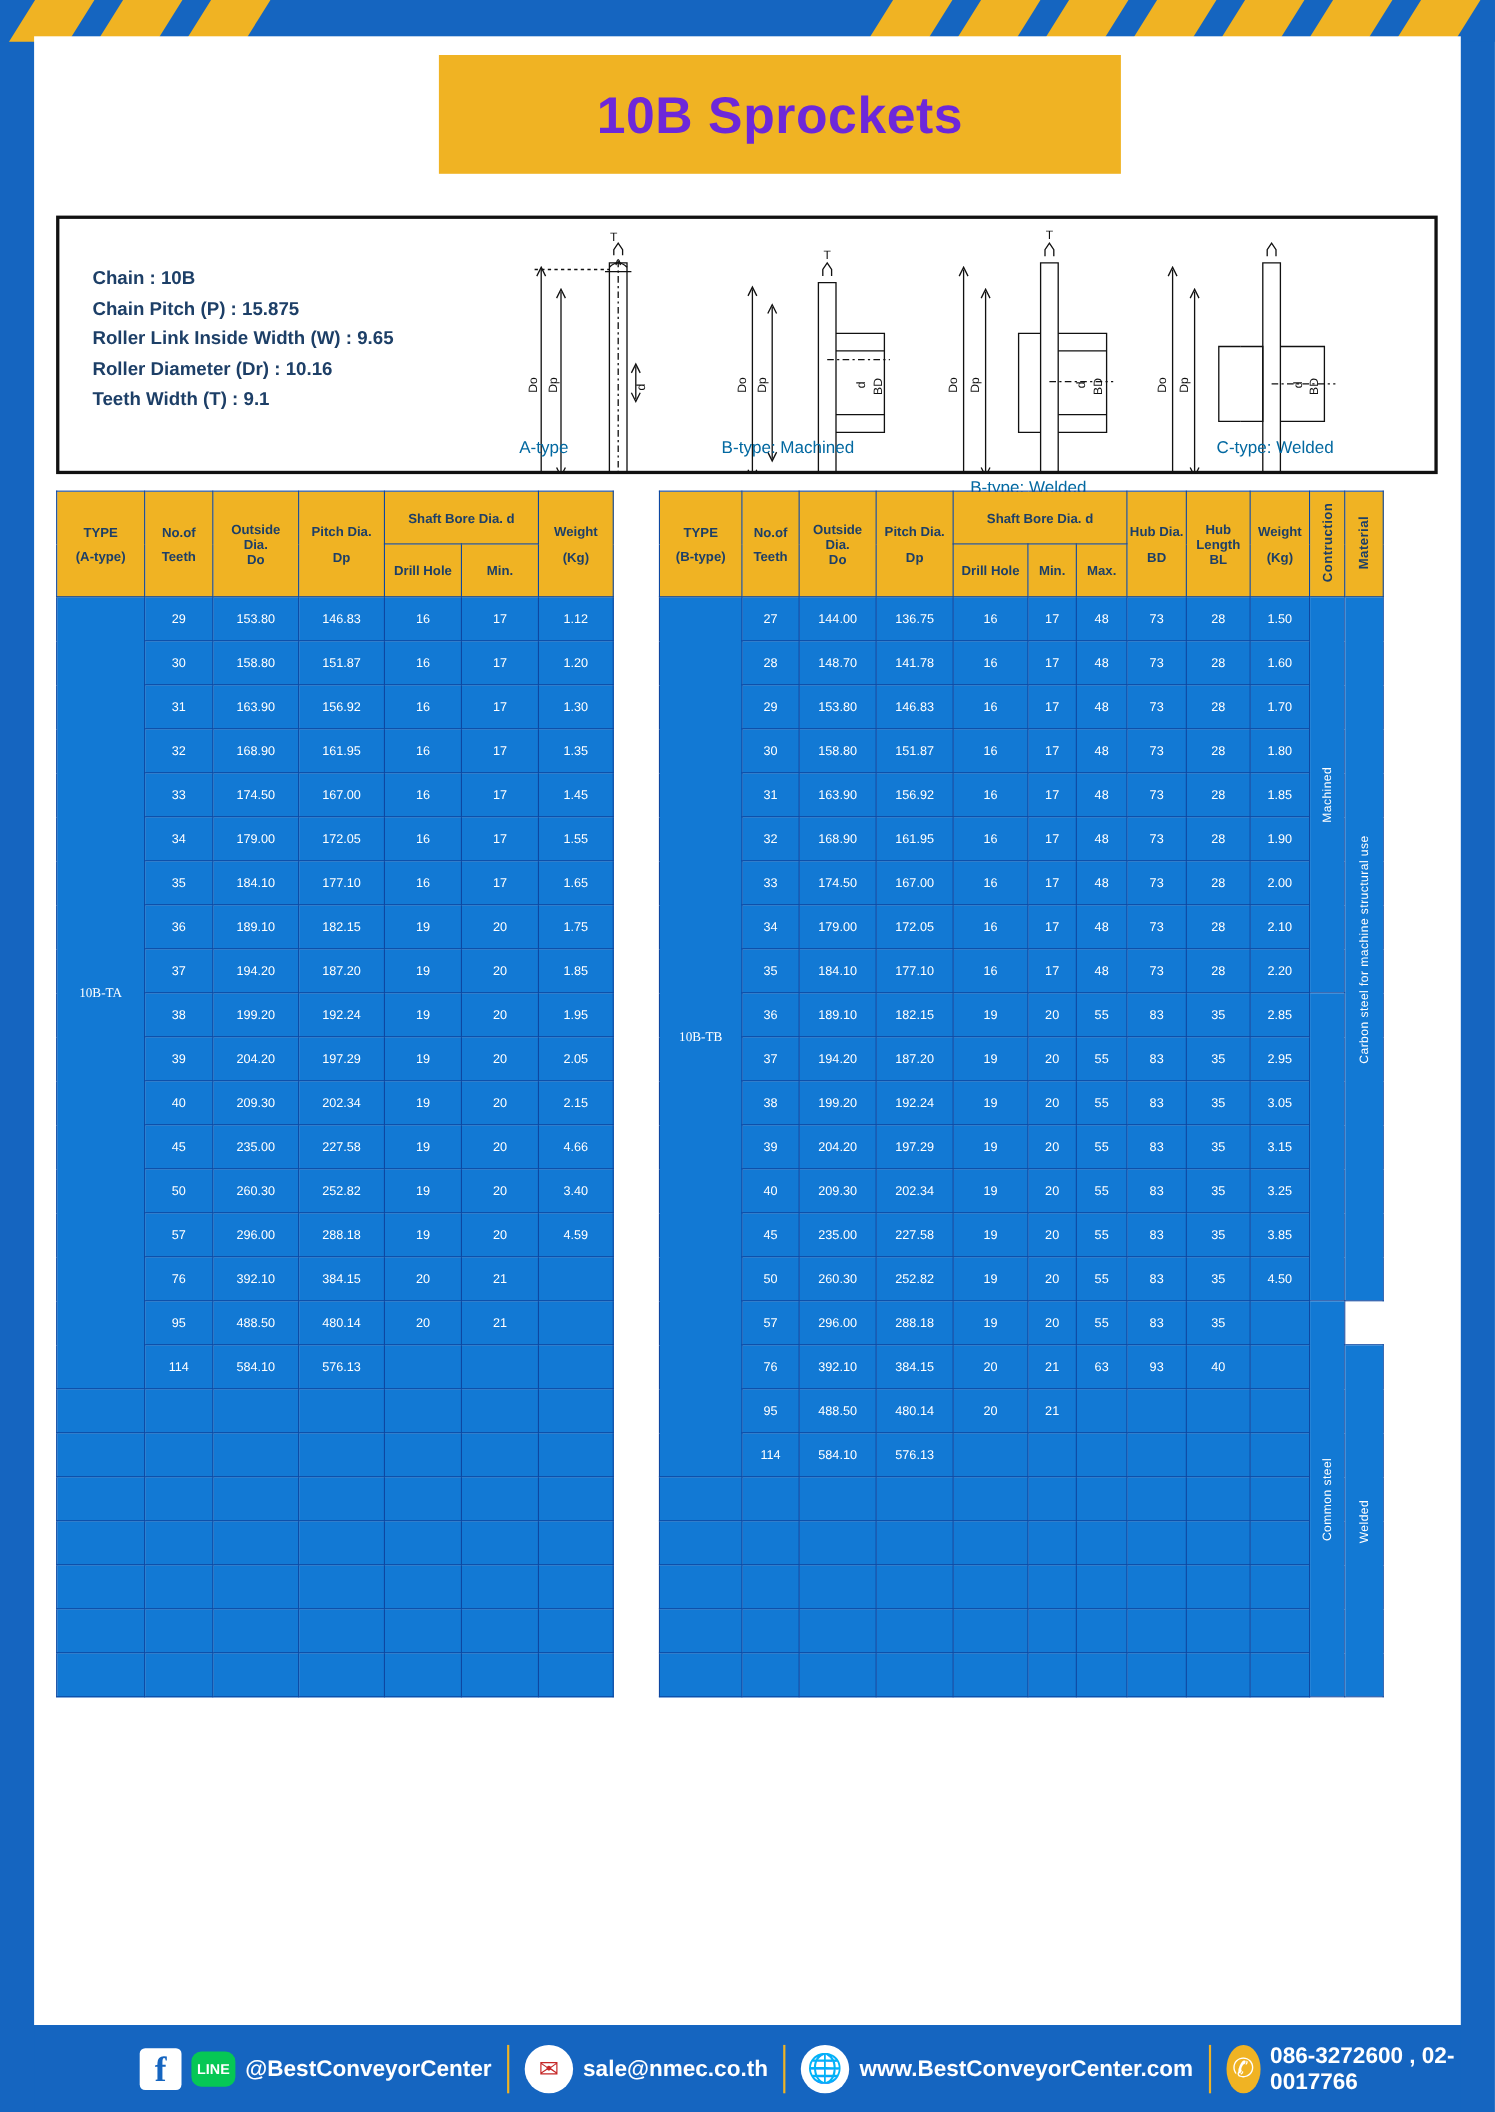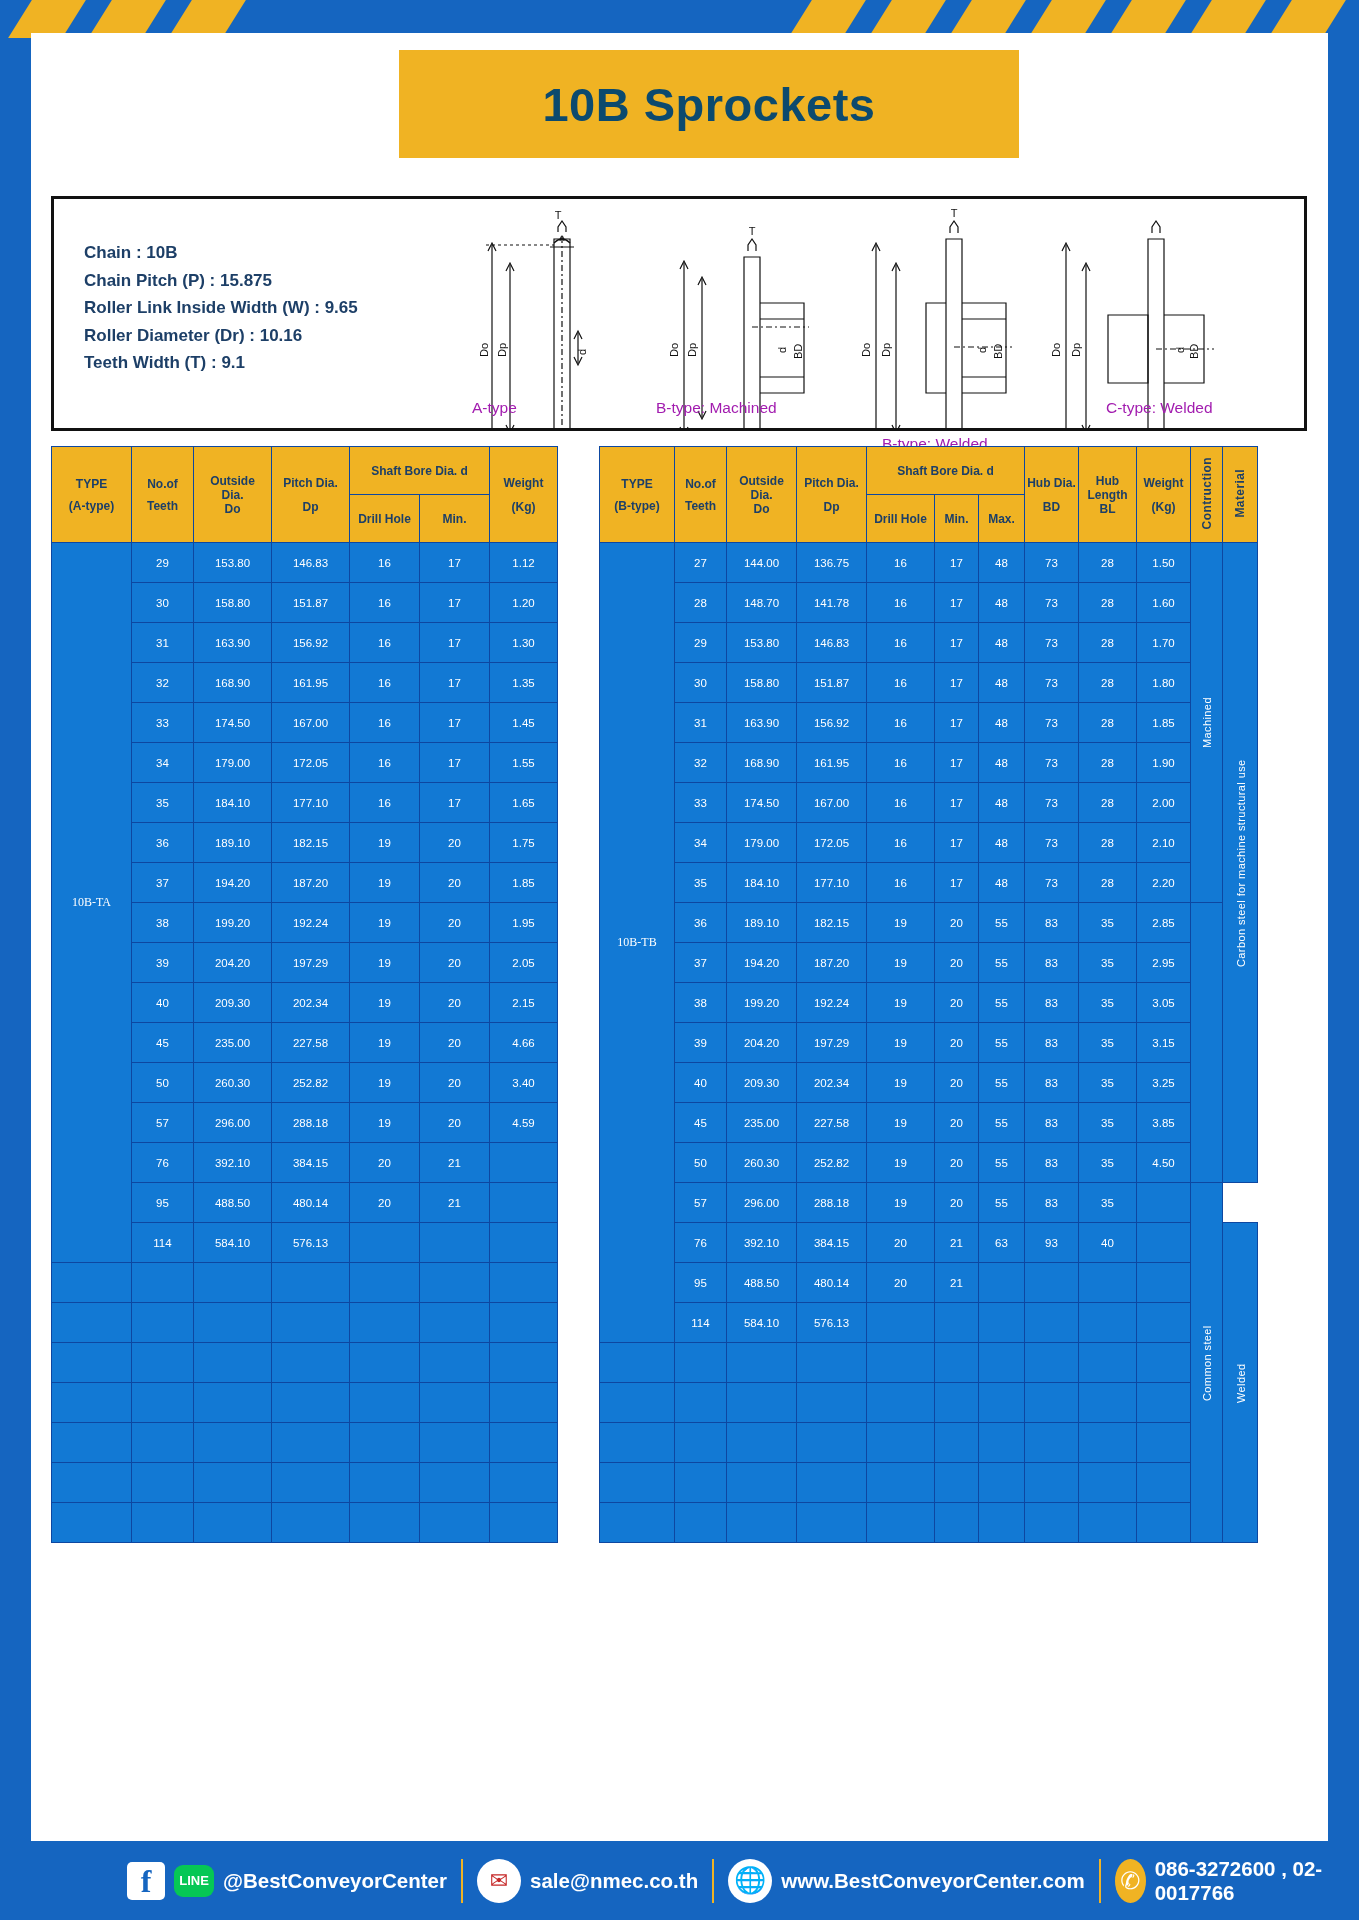--- a/index.html
+++ b/index.html
@@ -21,21 +21,21 @@
   .page{
     position:absolute; left:31px; top:33px; width:1297px; height:1808px;
     background:#ffffff;
   }
   
   .title-band{
     position:absolute; left:368px; top:17px; width:620px; height:108px;
     background:#f0b323; display:flex; align-items:center; justify-content:center;
   }
   .title-band h1{
-    margin:0; font-size:47px; font-weight:bold; color:#0c4a6e; letter-spacing:0.5px;
+    margin:0; font-size:47px; font-weight:bold; color:#6d28d9; letter-spacing:0.5px;
   }
   
   .specbox{
     position:absolute; left:20px; top:163px; width:1256px; height:235px;
     border:3px solid #111; background:#fff;
   }
   .spec-list{
     position:absolute; left:30px; top:40px; font-size:17px; font-weight:bold; color:#1d3f67; line-height:1.62;
   }
   .spec-list div{ white-space:nowrap; }
@@ -45,21 +45,21 @@
     opacity:.28; pointer-events:none;
   }
   .wm-text{
     position:absolute; left:68px; top:8px; font-size:44px; font-weight:bold;
     color:#cfe3f5; letter-spacing:7px; line-height:1.15; font-family:"Liberation Sans",sans-serif;
   }
   
   .draw{ position:absolute; left:380px; top:8px; width:870px; height:222px; }
   .draw svg{ display:block; }
   .draw-labels{ position:absolute; left:380px; top:188px; width:870px; height:40px; }
-  .dl{ position:absolute; font-size:15.5px; color:#a21caf; }
+  .dl{ position:absolute; font-size:15.5px; color:#0369a1; }
   
   .tables{ position:absolute; left:20px; top:413px; width:1256px; }
   table{ border-collapse:collapse; table-layout:fixed; }
   .tbl{ position:absolute; top:0; }
   .tbl.left{ left:0; }
   .tbl.right{ left:548px; }
   th, td{
     border:1px solid #0d47a1;
     font-size:11.5px; color:#ffffff; text-align:center; vertical-align:middle;
     background:#1279d4; height:40px; padding:0;

